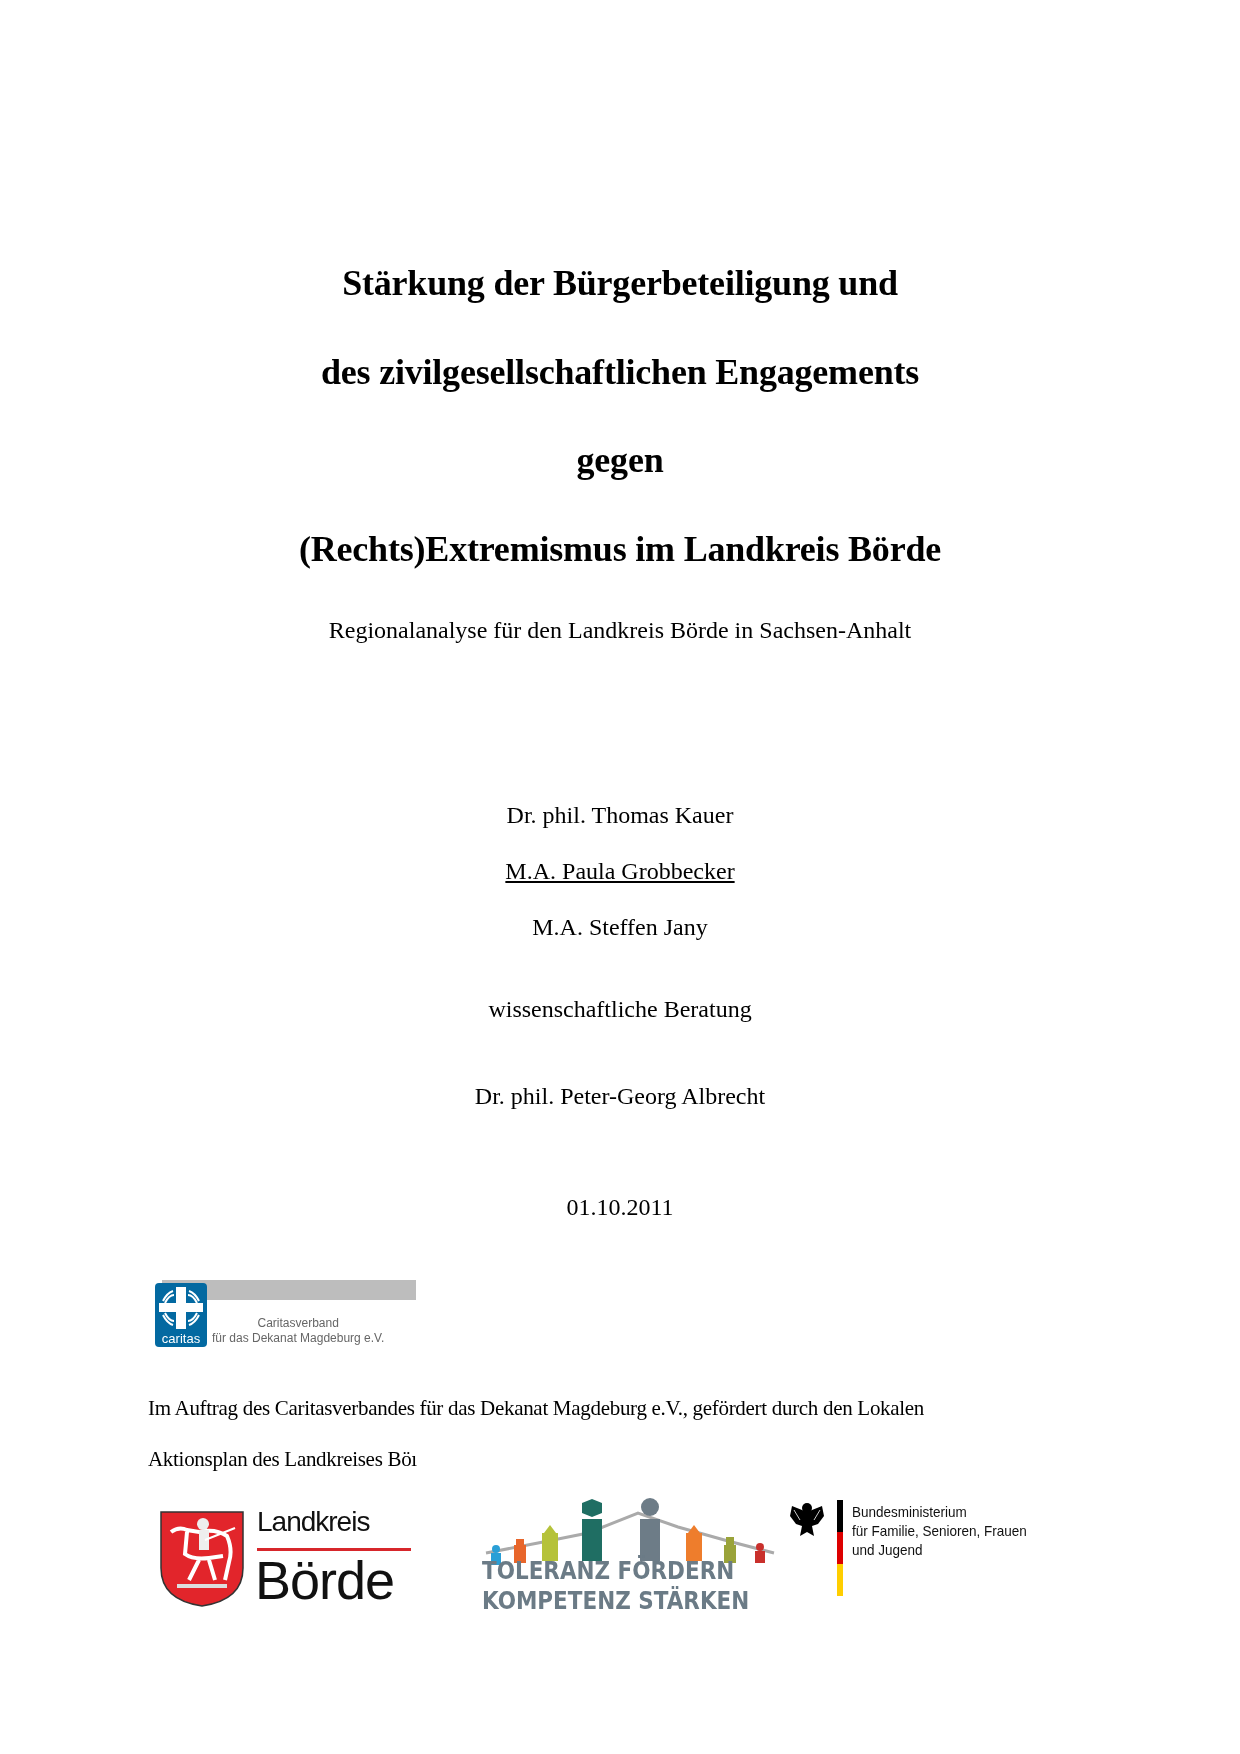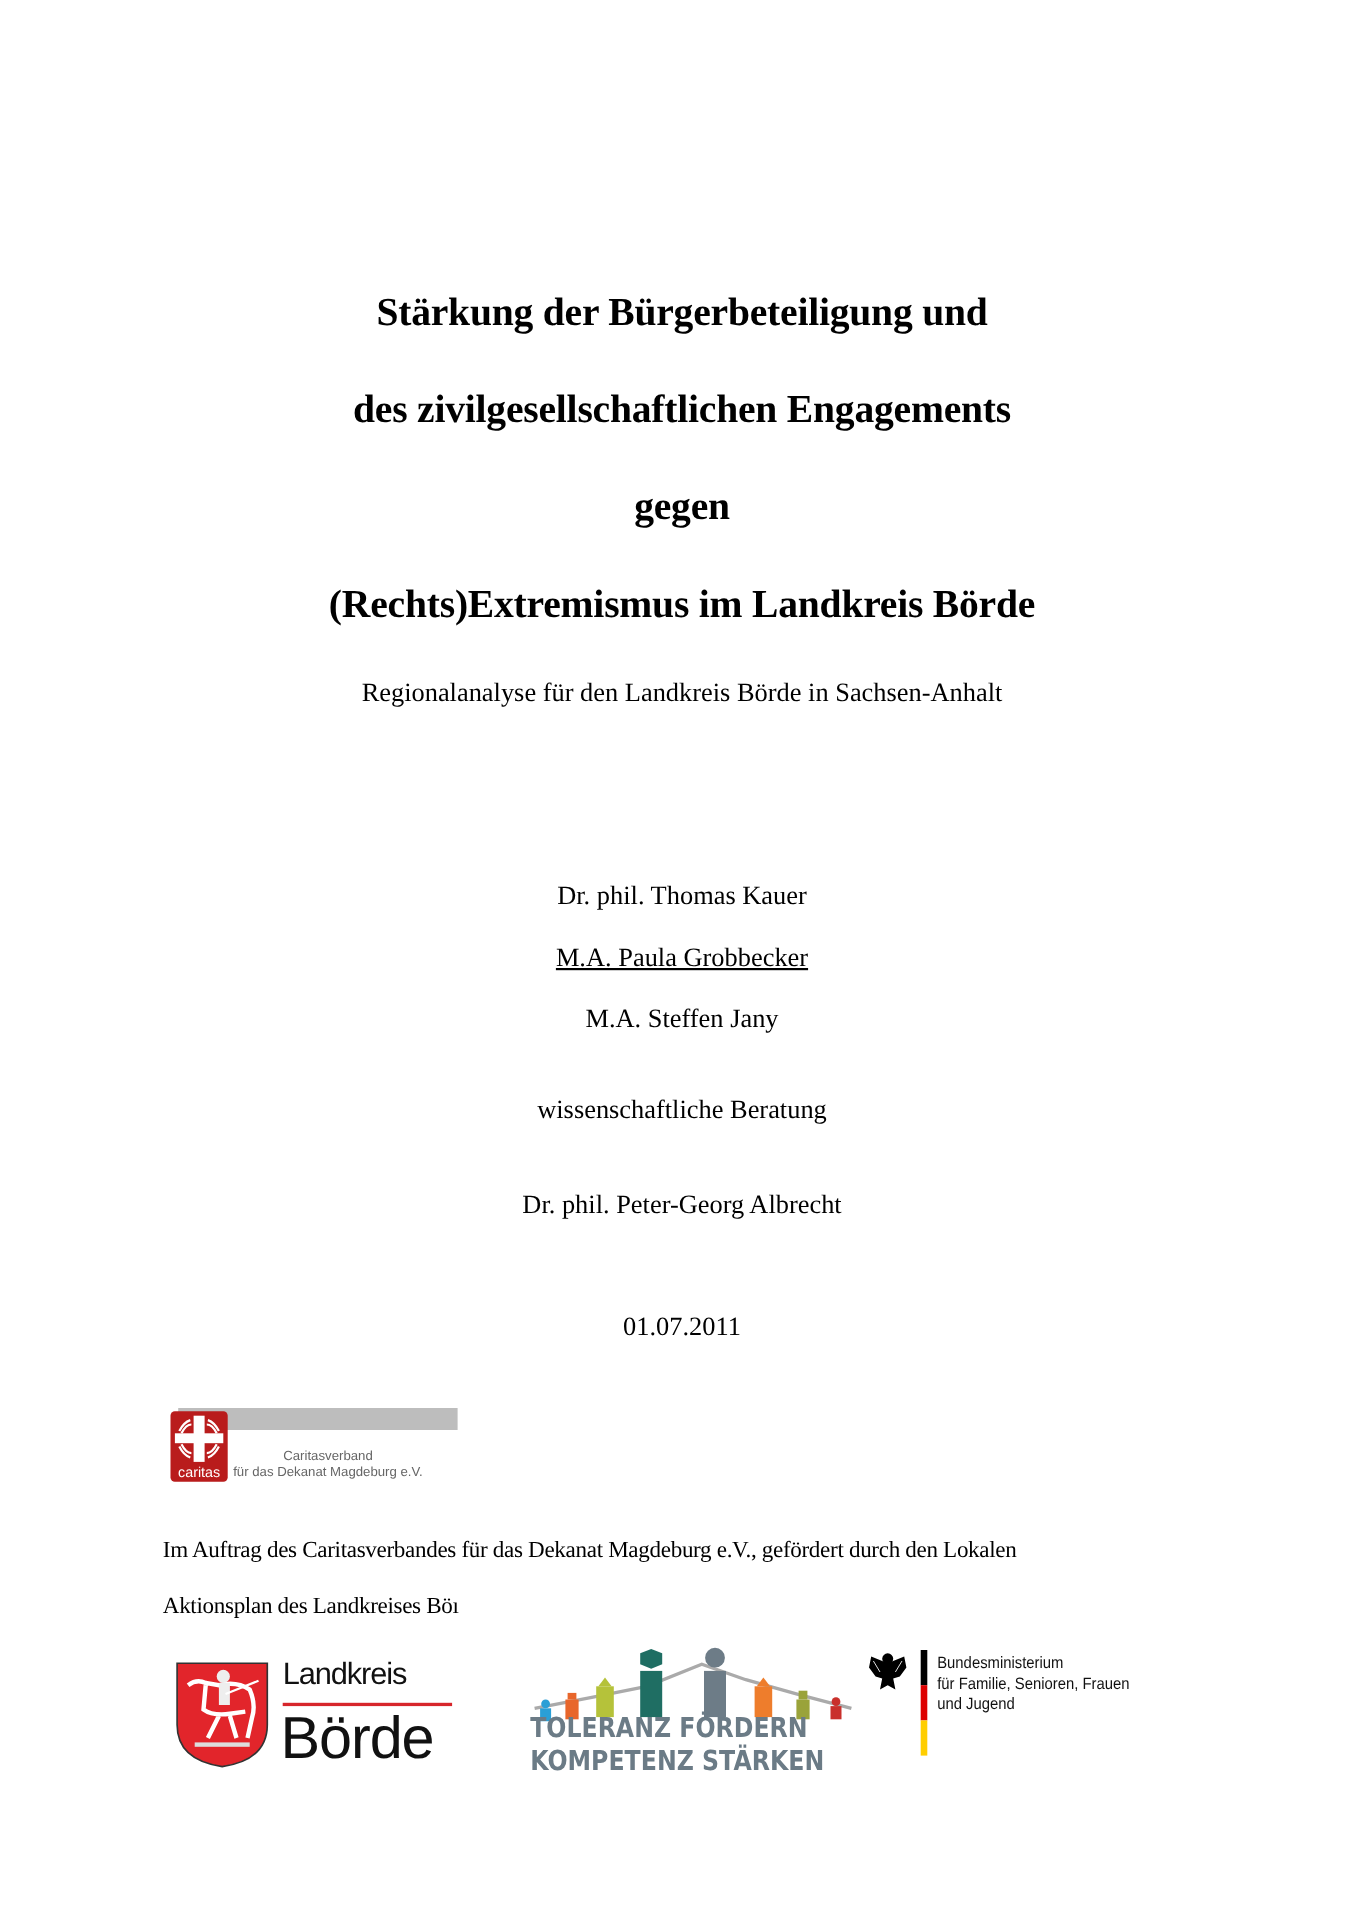--- a/index.html
+++ b/index.html
@@ -6,21 +6,21 @@
   body { width: 1240px; height: 1754px; position: relative; overflow: hidden; font-family: "Liberation Serif", serif; color: #000; }
   .c { position: absolute; left: 0; width: 1240px; text-align: center; white-space: nowrap; }
   .title { font-weight: bold; font-size: 36px; line-height: 40px; letter-spacing: -0.2px; }
   .sub { font-size: 24px; line-height: 28px; }
   .body { font-size: 24px; line-height: 28px; }
   .left { position: absolute; left: 148px; font-size: 21px; line-height: 26px; white-space: nowrap; letter-spacing: -0.3px; }
 
   
   .caritas { position: absolute; left: 150px; top: 1280px; width: 266px; height: 72px; }
   .caritas .bar { position: absolute; left: 12px; top: 0; width: 254px; height: 20px; background: #bdbdbd; }
-  .caritas .badge { position: absolute; left: 5px; top: 3px; width: 52px; height: 64px; background: #b91c1c; border-radius: 4px; }
+  .caritas .badge { position: absolute; left: 5px; top: 3px; width: 52px; height: 64px; background: #0369a1; border-radius: 4px; }
   .caritas .badge .v { position: absolute; left: 21px; top: 4px; width: 10px; height: 42px; background: #fff; }
   .caritas .badge .h { position: absolute; left: 4px; top: 20px; width: 44px; height: 9px; background: #fff; }
   .caritas .badge .word { position: absolute; left: 0; bottom: 1px; width: 52px; text-align: center; color: #fff; font-family: "Liberation Sans", sans-serif; font-size: 13px; line-height: 14px; }
   .caritas .txt { position: absolute; left: 62px; top: 36px; font-family: "Liberation Sans", sans-serif; font-size: 12px; line-height: 15px; color: #666; white-space: nowrap; text-align: center; }
 
   
   .lk { position: absolute; left: 155px; top: 1500px; width: 320px; height: 110px; }
   .lk .shield { position: absolute; left: 4px; top: 10px; width: 86px; height: 98px; }
   .lk .t1 { position: absolute; left: 102px; top: 2px; font-family: "Liberation Sans", sans-serif; font-size: 28px; line-height: 40px; color: #111; letter-spacing: -1px; }
   .lk .rule { position: absolute; left: 102px; top: 48px; width: 154px; height: 3px; background: #d7262b; }
@@ -49,21 +49,21 @@
 
 <div class="c sub" style="top:616px;">Regionalanalyse für den Landkreis Börde in Sachsen-Anhalt</div>
 
 <div class="c body" style="top:801px;">Dr. phil. Thomas Kauer</div>
 <div class="c body" style="top:857px;text-decoration:underline;">M.A. Paula Grobbecker</div>
 <div class="c body" style="top:913px;">M.A. Steffen Jany</div>
 
 <div class="c body" style="top:995px;">wissenschaftliche Beratung</div>
 <div class="c body" style="top:1082px;">Dr. phil. Peter-Georg Albrecht</div>
 
-<div class="c body" style="top:1193px;">01.07.2011</div>
+<div class="c body" style="top:1193px;">01.10.2011</div>
 
 <div class="caritas">
   <div class="bar"></div>
   <div class="badge">
     <div class="v"></div>
     <div class="h"></div>
     <svg style="position:absolute;left:4px;top:4px;" width="44" height="42">
       <g stroke="#fff" stroke-width="2" fill="none">
         <path d="M4 14 Q8 6 14 4"></path>
           <path d="M6 16 Q10 8 15 8"></path>

